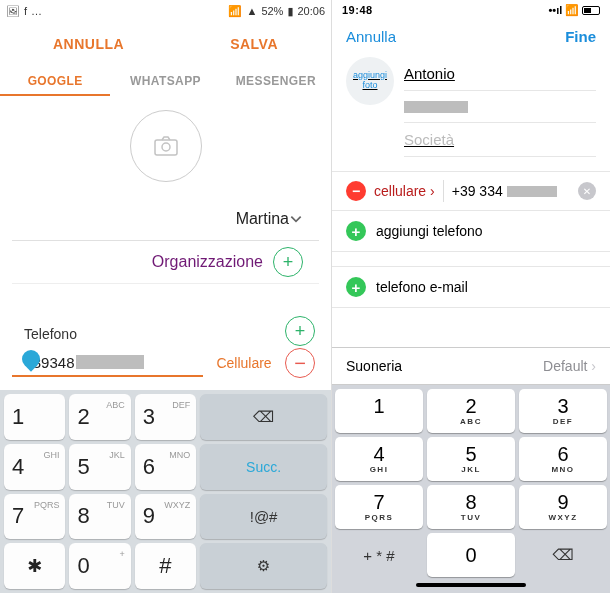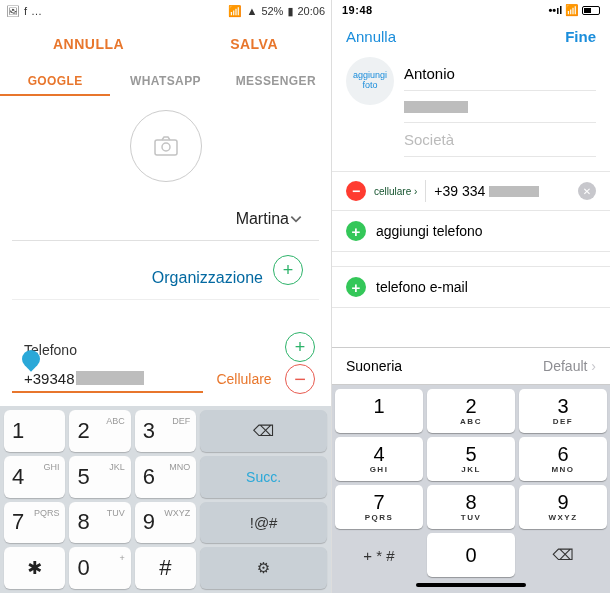--- a/index.html
+++ b/index.html
@@ -13,21 +13,21 @@
   .a-topbar { display: flex; justify-content: space-around; align-items: center; height: 44px; }
   .a-topbar .btn { font-size: 14px; font-weight: 600; color: #e8762c; letter-spacing: 0.5px; }
   .a-tabs { display: flex; }
   .a-tabs .tab { flex:1; text-align:center; font-size: 12px; padding: 8px 0; color:#999; font-weight:700; letter-spacing:0.4px; position:relative; }
   .a-tabs .tab.active { color:#e8762c; }
   .a-tabs .tab.active::after { content:""; position:absolute; left:0; right:0; bottom:0; height:2px; background:#e8762c; }
   .photo-circle { width:72px; height:72px; border:1px solid #ccc; border-radius:50%; margin: 14px auto 16px; display:flex; align-items:center; justify-content:center; color:#666; }
   .photo-circle svg { width:26px; height:20px; opacity:0.5; }
   .a-field { display:flex; align-items:center; padding: 6px 16px; border-bottom:1px solid #e0e0e0; margin: 0 12px; text-align: right; }
   .a-field .txt { flex:1; font-size:16px; color:#222; padding: 6px 0; }
-  .a-field .placeholder { color:#0369a1;margin-top:16px; }
+  .a-field .placeholder { color:#701a75; }
   .a-field .chev { width:14px; height:14px; }
   .a-add { width:30px; height:30px; border:1px solid #2db36a; border-radius:50%; display:flex; align-items:center; justify-content:center; color:#2db36a; font-size:18px; line-height:1; margin-left:10px; }
   .a-remove { width:30px; height:30px; border:1px solid #e85a4f; border-radius:50%; display:flex; align-items:center; justify-content:center; color:#e85a4f; font-size:20px; line-height:1; margin-left:10px; }
   .a-section-label { font-size:14px; color:#333; padding: 4px 24px 2px 24px; margin-top:4px; }
   .phone-row { display:flex; align-items:center; padding: 2px 16px 6px 12px; }
   .phone-input { flex:1; font-size:15px; padding:4px 4px 4px 12px; color:#222; border-bottom:2px solid #e8762c; display:flex; align-items:center;}
   .phone-input .redact { display:inline-block; width:68px; height:14px; background:#bdbdbd; margin-left:2px; }
   .type-label { color:#e8762c; font-size:14px; margin-left:10px; min-width:62px; text-align:center; }
   .teardrop { position:absolute; width:18px; height:18px; background:#2aa8d8; border-radius:50% 50% 50% 0; transform:rotate(-45deg); left:22px; top:350px; }
   .a-kbd { background:#d7dce0; flex:1; display:grid; grid-template-columns: repeat(5, 1fr); grid-template-rows: repeat(4,1fr); gap:4px; padding:4px; margin-top:6px; }
@@ -39,32 +39,32 @@
   .akey.succ .num { color:#2aa8d8; font-size:14px; font-weight:400; }
   .akey.center { align-items:center; }
   
   .ios { width: 278px; }
   .istatus { height:20px; display:flex; justify-content:space-between; align-items:center; font-size:11px; padding:0 10px; font-weight:600;}
   .istatus .t { letter-spacing:0.5px; }
   .istatus .r { display:flex; gap:3px; align-items:center;}
   .i-nav { display:flex; justify-content:space-between; padding:8px 14px; }
   .i-nav .b { color:#1a8ddb; font-size:15px; }
   .i-nav .b.bold { font-weight:600;margin-left:18px; }
-  .i-contact-head { display:flex; align-items:flex-start; padding: 4px 14px 0; gap:10px; }
+  .i-contact-head { display:flex; align-items:flex-start; padding: 4px 14px 0; gap:10px;text-decoration:underline; }
   .addphoto { width:48px; height:48px; border-radius:50%; background:#eef1f3; color:#1a8ddb; font-size:9px; display:flex; align-items:center; justify-content:center; text-align:center; line-height:1.1; flex-shrink:0; }
   .i-namecol { flex:1; }
   .i-nfield { font-size:15px; padding:8px 0; border-bottom:1px solid #e6e6e6; color:#000; }
   .i-nfield.redacted { height:32px; display:flex; align-items:center; }
   .i-nfield .redact2 { width:64px; height:12px; background:#bdbdbd; }
   .i-nfield.placeholder { color:#bbb; }
   .i-sep { height:14px; }
   .i-phone-row { display:flex; align-items:center; padding: 8px 14px; border-top:1px solid #e6e6e6; border-bottom:1px solid #e6e6e6; gap:8px; }
   .redcircle { width:20px; height:20px; background:#ff3b30; border-radius:50%; display:flex; align-items:center; justify-content:center; color:#fff; font-weight:700; font-size:14px; flex-shrink:0;}
   .greencircle { width:20px; height:20px; background:#34c759; border-radius:50%; display:flex; align-items:center; justify-content:center; color:#fff; font-weight:700; font-size:15px; flex-shrink:0; line-height:1;}
-  .linkblue { color:#14532d; font-size:10px; }
+  .linkblue { color:#b91c1c; font-size:14px; }
   .vbar { width:1px; height:22px; background:#ddd; }
   .pnum { font-size:14px; color:#000; display:flex; align-items:center; gap:4px;}
   .pnum .redact3 { width:50px; height:11px; background:#bdbdbd; }
   .clearbtn { width:18px; height:18px; background:#c7c7cc; border-radius:50%; color:#fff; display:flex; align-items:center; justify-content:center; font-size:10px; margin-left:auto;}
   .i-add-row { display:flex; align-items:center; gap:10px; padding:10px 14px; border-bottom:1px solid #e6e6e6; font-size:14px; color:#000; }
   .i-ring { display:flex; justify-content:space-between; padding:10px 14px; font-size:14px; border-top:0.5px solid #ccc; border-bottom:0.5px solid #ccc; background:#fff; color:#000;}
   .i-ring .arrow { color:#c7c7cc; }
   .i-kbd { background:#d2d5db; flex:1; display:flex; flex-direction:column; padding:4px 3px 6px; gap:4px;}
   .irow { display:flex; gap:4px; }
   .ikey { flex:1; background:#fff; border-radius:5px; box-shadow:0 1px 1px rgba(0,0,0,0.3); height:44px; display:flex; flex-direction:column; align-items:center; justify-content:center;}

